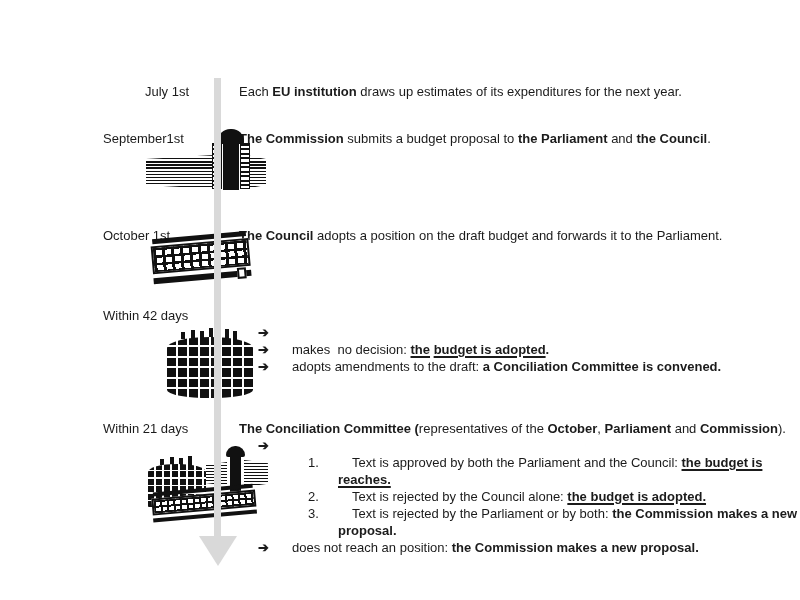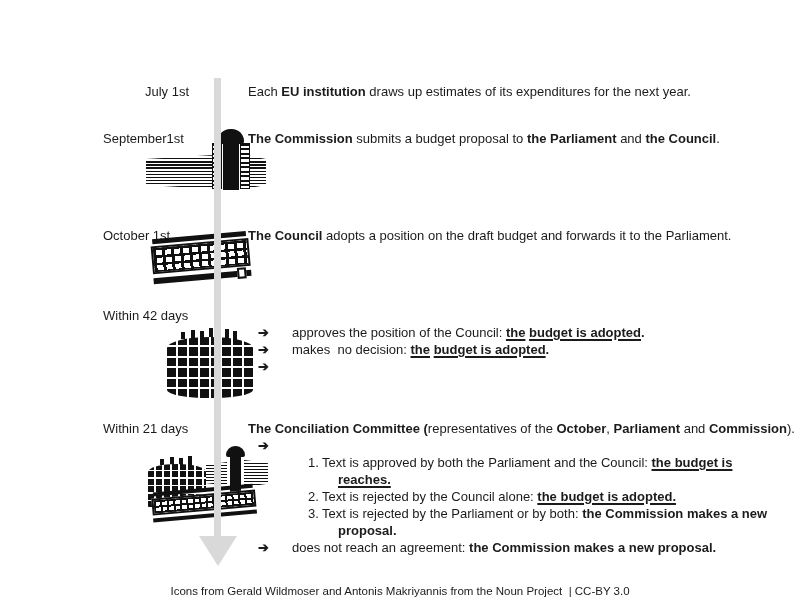--- a/index.html
+++ b/index.html
@@ -9,25 +9,25 @@
   html,body{background:var(--background);}
   .canvas{
     position:relative;width:800px;height:600px;background:var(--background);
     color:var(--text);font-family:Liberation Sans, sans-serif;font-size:13px;
     line-height:17px;overflow:hidden;
   }
   .rich,.date,.footer,.nm{white-space:pre;}
   .b{font-weight:700;}
   .u{text-decoration:underline;text-decoration-thickness:1.5px;text-underline-offset:2px;}
   .date{position:absolute;left:103px;}
-  .cl{position:absolute;left:248px;text-align:center;}
+  .cl{position:absolute;left:239px;text-align:center;}
   .bl-a{position:absolute;left:258px;font-weight:700;}
   .bl-t{position:absolute;left:292px;}
   .nm{position:absolute;left:308px;}
-  .nt{position:absolute;left:322px;}
+  .nt{position:absolute;left:352px;}
   .cl2{position:absolute;left:338px;}
   .footer{position:absolute;top:583px;left:0;width:800px;text-align:center;font-size:11.5px;}
 
   
   .tl-line{position:absolute;left:214px;top:78px;width:7px;height:458px;background:var(--arrow);z-index:6;}
   .tl-head{position:absolute;left:199px;top:536px;width:0;height:0;z-index:6;
     border-left:19px solid transparent;border-right:19px solid transparent;border-top:30px solid var(--arrow);}
 
   
   .ic-commission{position:absolute;left:146px;top:129px;width:120px;height:63px;z-index:2;}
@@ -116,24 +116,24 @@
   <div class="cl rich" style="top:227px"><span class="b">The Council</span><span> adopts a position on the draft budget and forwards it to the Parliament.</span></div>
   <div class="ic-council">
     <div class="icc-roof"></div>
     <div class="icc-body"></div>
     <div class="icc-base"></div>
     <div class="icc-notch"></div>
   </div>
 
   <div class="date" style="top:307px">Within 42 days</div>
   <div class="bl-a" style="top:324px">➔</div>
-  <div class="bl-t rich" style="top:324px"><span>approves the position of the Council: </span><span class="b u">the</span><span> </span><span class="b u">budget is adopted</span><span class="b">.</span></div>
   <div class="bl-a" style="top:341px">➔</div>
   <div class="bl-t rich" style="top:341px"><span>makes  no decision: </span><span class="b u">the</span><span> </span><span class="b u">budget is adopted</span><span class="b">.</span></div>
   <div class="bl-a" style="top:358px">➔</div>
+  <div class="bl-t rich" style="top:358px"><span>adopts amendments to the draft: </span><span class="b">a Conciliation Committee is convened.</span></div>
   <div class="ic-parliament">
     <div class="icp-tick"></div>
     <div class="icp-tick"></div>
     <div class="icp-tick"></div>
     <div class="icp-tick"></div>
     <div class="icp-tick"></div>
     <div class="icp-tick"></div>
     <div class="icp-tick"></div>
     <div class="icp-drum"></div>
   </div>
@@ -143,21 +143,21 @@
   <div class="bl-a" style="top:437px">➔</div>
   <div class="nm" style="top:454px">1.</div>
   <div class="nt rich" style="top:454px"><span>Text is approved by both the Parliament and the Council: </span><span class="b u">the budget is</span></div>
   <div class="cl2 rich" style="top:471px"><span class="b u">reaches.</span></div>
   <div class="nm" style="top:488px">2.</div>
   <div class="nt rich" style="top:488px"><span>Text is rejected by the Council alone: </span><span class="b u">the budget is adopted.</span></div>
   <div class="nm" style="top:505px">3.</div>
   <div class="nt rich" style="top:505px"><span>Text is rejected by the Parliament or by both: </span><span class="b">the Commission makes a new</span></div>
   <div class="cl2 rich" style="top:522px"><span class="b">proposal.</span></div>
   <div class="bl-a" style="top:539px">➔</div>
-  <div class="bl-t rich" style="top:539px"><span>does not reach an agreement: </span><span class="b">the Commission makes a new proposal.</span></div>
+  <div class="bl-t rich" style="top:539px"><span>does not reach an position: </span><span class="b">the Commission makes a new proposal.</span></div>
 
   <div class="ic-combo">
     <div class="cbo-parl">
       <div class="icp-tick"></div>
       <div class="icp-tick"></div>
       <div class="icp-tick"></div>
       <div class="icp-tick"></div>
       <div class="icp-drum"></div>
     </div>
     <div class="cbo-comm">
@@ -166,15 +166,14 @@
       <div class="cbm-cap"></div>
       <div class="cbm-shaft"></div>
     </div>
     <div class="cbo-council">
       <div class="cbc-roof"></div>
       <div class="cbc-body"></div>
       <div class="cbc-base"></div>
     </div>
   </div>
 
-  <div class="footer">Icons from Gerald Wildmoser and Antonis Makriyannis from the Noun Project  | CC-BY 3.0</div>
 
 </div>
 
 </body></html>

